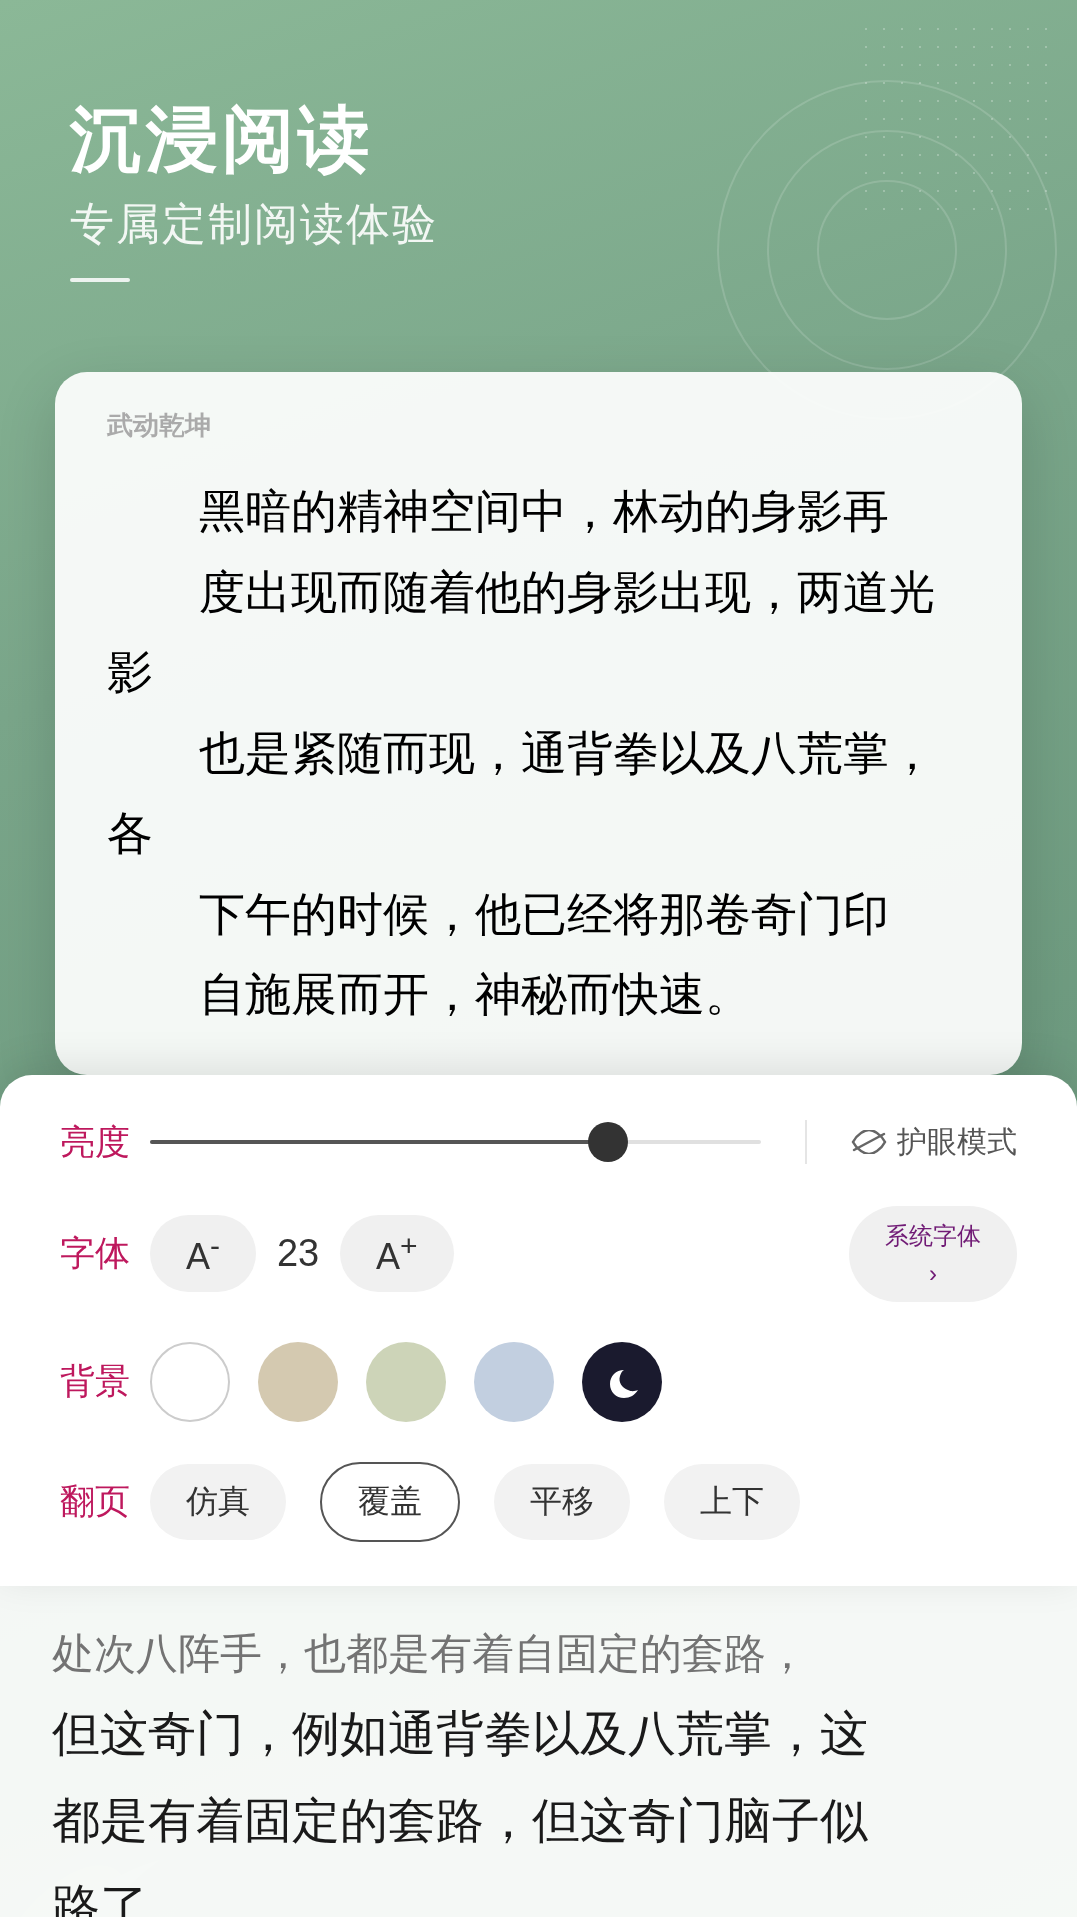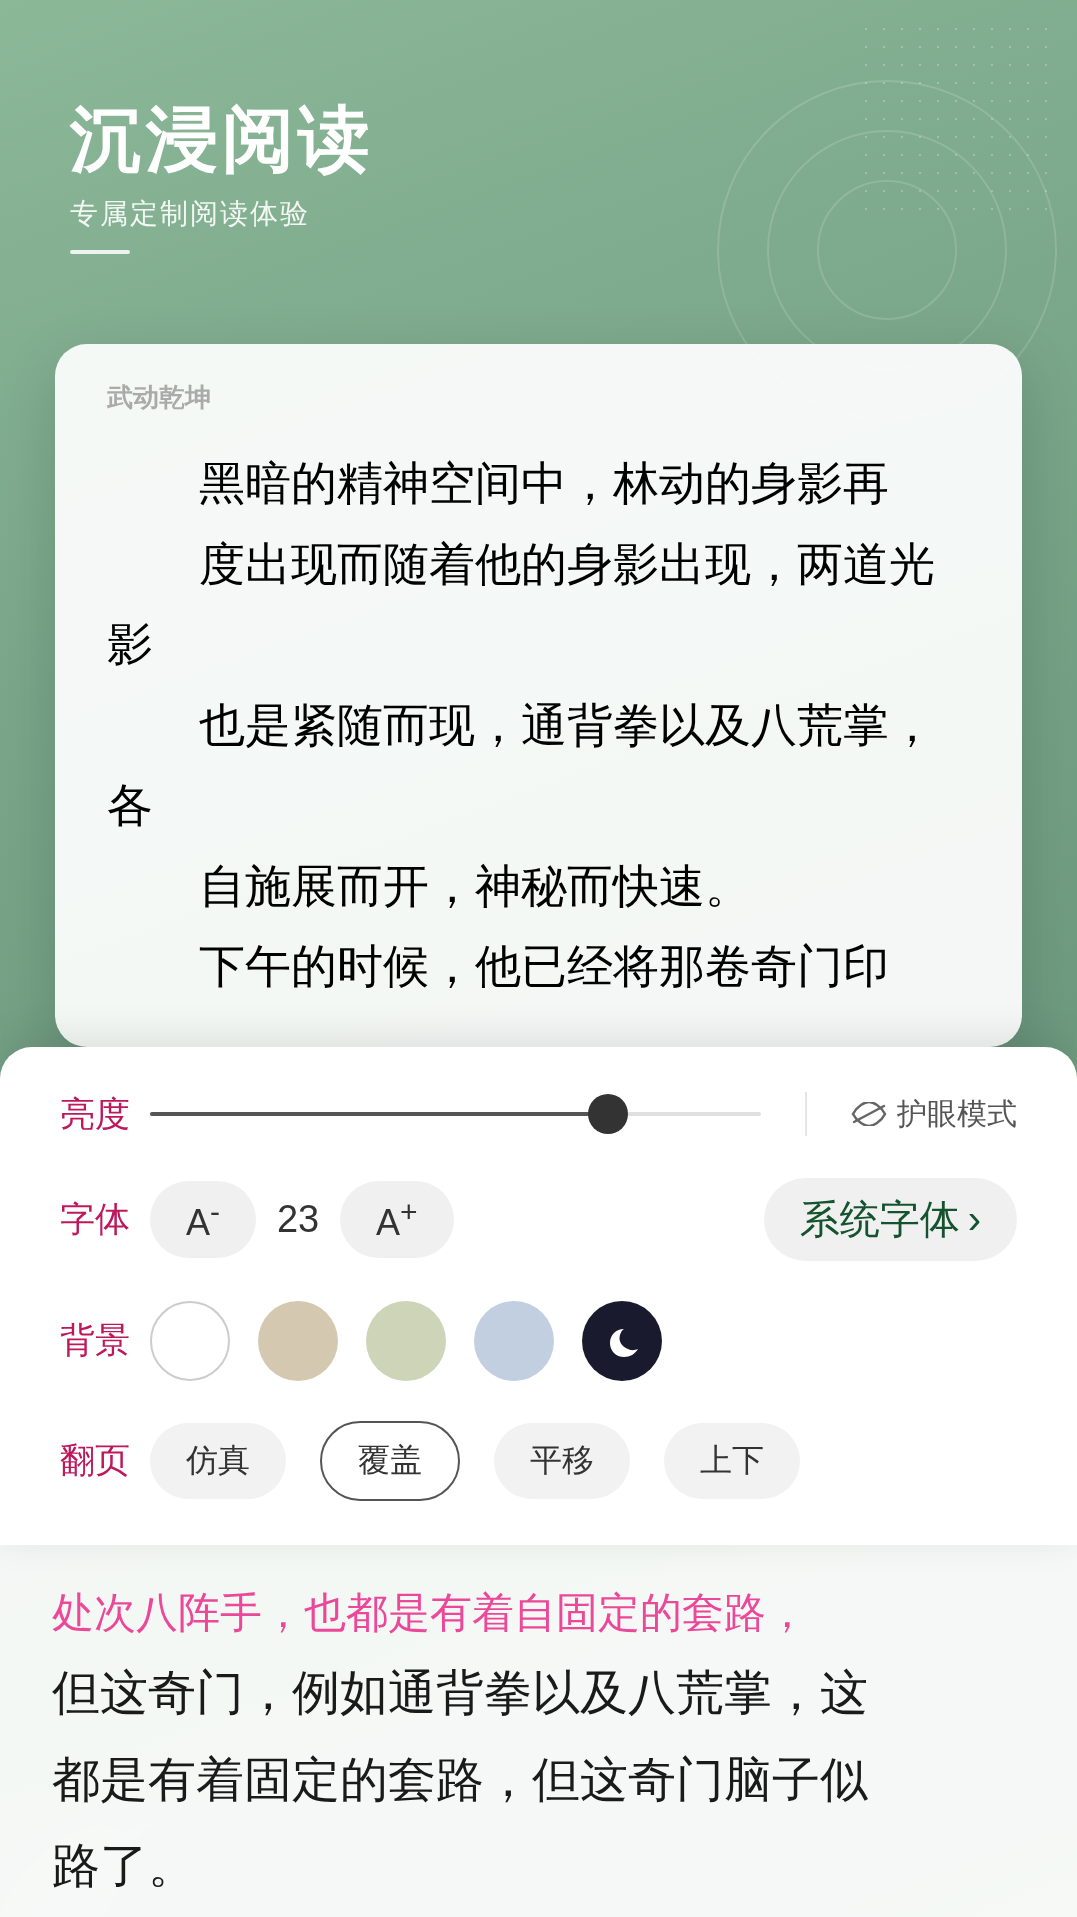--- a/index.html
+++ b/index.html
@@ -73,25 +73,25 @@
     .header-title {
       font-size: 72px;
       font-weight: 700;
       color: #ffffff;
       line-height: 1.1;
       letter-spacing: 4px;
       margin-bottom: 16px;
     }
 
     .header-subtitle {
-      font-size: 28px;
+      font-size: 44px;
       font-weight: 400;
       color: rgba(255,255,255,0.9);
       letter-spacing: 2px;
-      margin-bottom: 17px;
+      margin-bottom: 24px;
     }
 
     .header-divider {
       width: 60px;
       height: 4px;
       background: rgba(255,255,255,0.85);
       border-radius: 2px;
     }
 
     
@@ -232,27 +232,28 @@
       color: #333;
       width: 60px;
       text-align: center;
     }
 
     .font-family-btn {
       background: #f0f0f0;
       border: none;
       border-radius: 50px;
       padding: 14px 36px;
-      font-size: 40px;
-      color: #14532d;
+      font-size: 24px;
+      color: #701a75;
       cursor: pointer;
       display: flex;
       align-items: center;
       gap: 8px;
       margin-left: auto;
+      flex-direction: column;
     }
 
     
     .bg-row {
       display: flex;
       align-items: center;
       margin-bottom: 40px;
     }
 
     .bg-options {
@@ -328,21 +329,21 @@
       font-size: 48px;
       line-height: 1.8;
       color: #1a1a1a;
     }
 
     .bottom-book-content p {
       text-indent: 0;
     }
 
     .bottom-book-content p:first-child {
-      color: #ec4899;
+      color: #737373;
       font-size: 42px;
     }
   </style>
 </head>
 <body>
 
 <div class="bg-layer"></div>
 
 <div class="deco-dots"></div>
 
@@ -365,22 +366,22 @@
   <p class="header-subtitle">专属定制阅读体验</p>
   <div class="header-divider"></div>
 </div>
 
 <div class="book-card">
   <div class="book-title-label">武动乾坤</div>
   <div class="book-content">
     <p>黑暗的精神空间中，林动的身影再</p>
     <p>度出现而随着他的身影出现，两道光影</p>
     <p>也是紧随而现，通背拳以及八荒掌，各</p>
+    <p>下午的时候，他已经将那卷奇门印</p>
     <p>自施展而开，神秘而快速。</p>
-    <p>下午的时候，他已经将那卷奇门印</p>
   </div>
 </div>
 
 <div class="settings-panel">
 
   <div class="settings-row brightness-row">
     <span class="settings-label">亮度</span>
     <div class="slider-track-wrap">
       <div class="slider-fill" style="width: 75%;"></div>
       <div class="slider-thumb" style="left: 75%;"></div>

